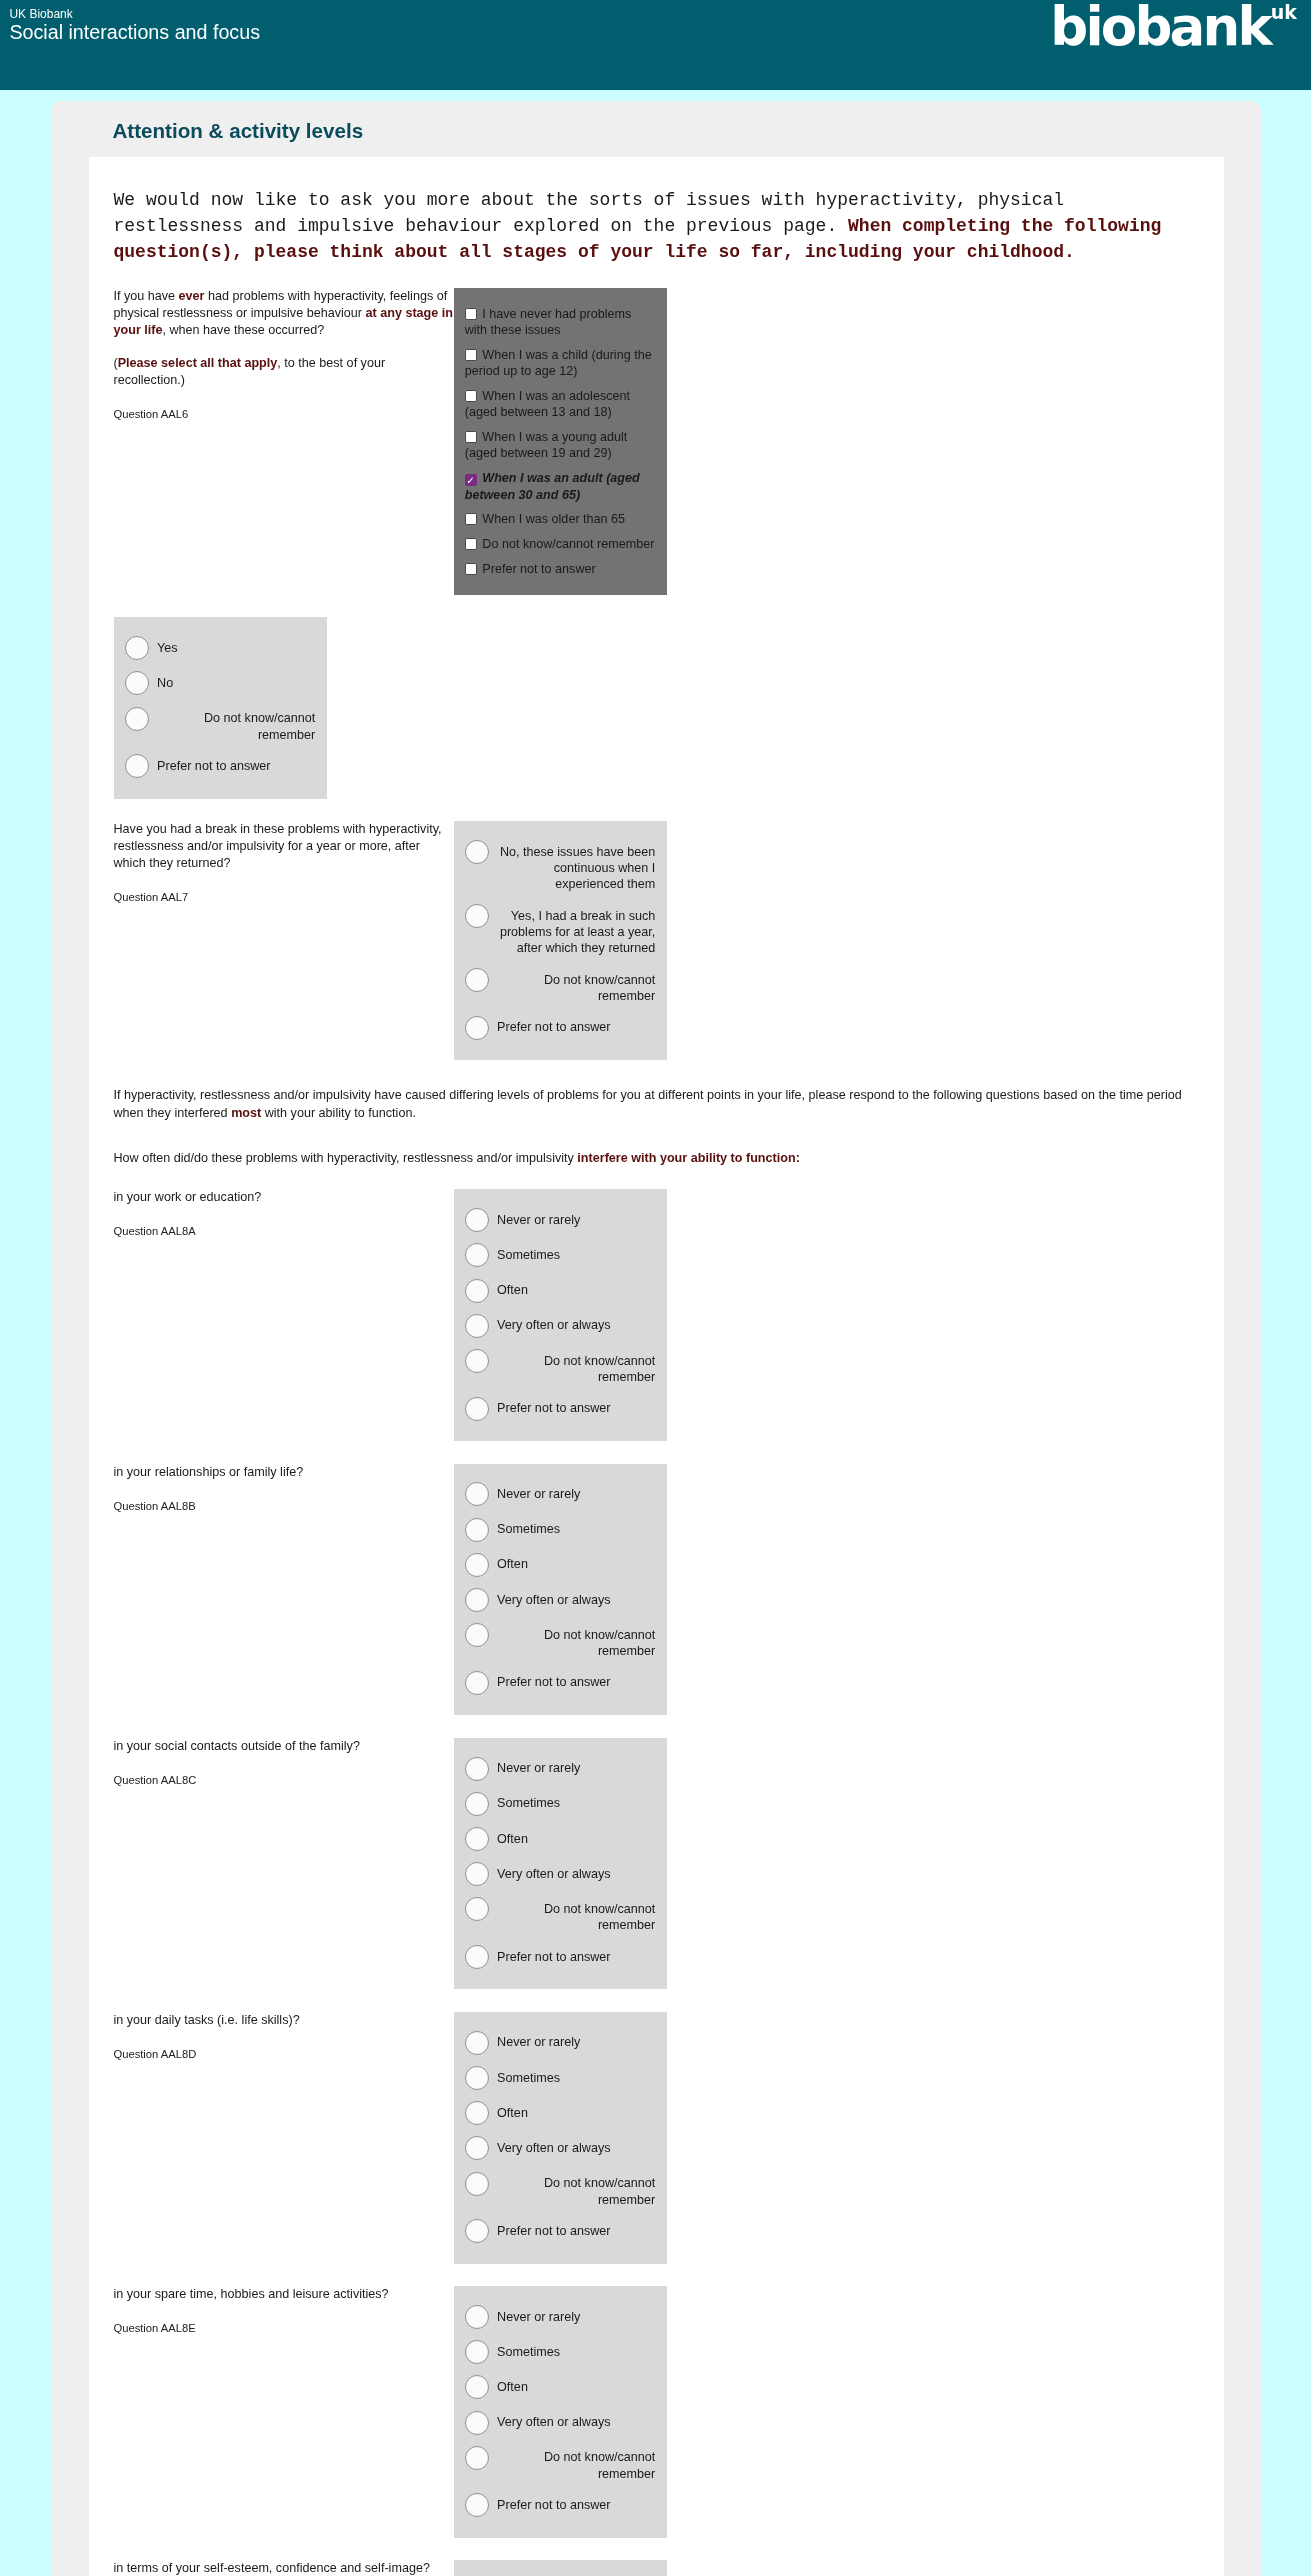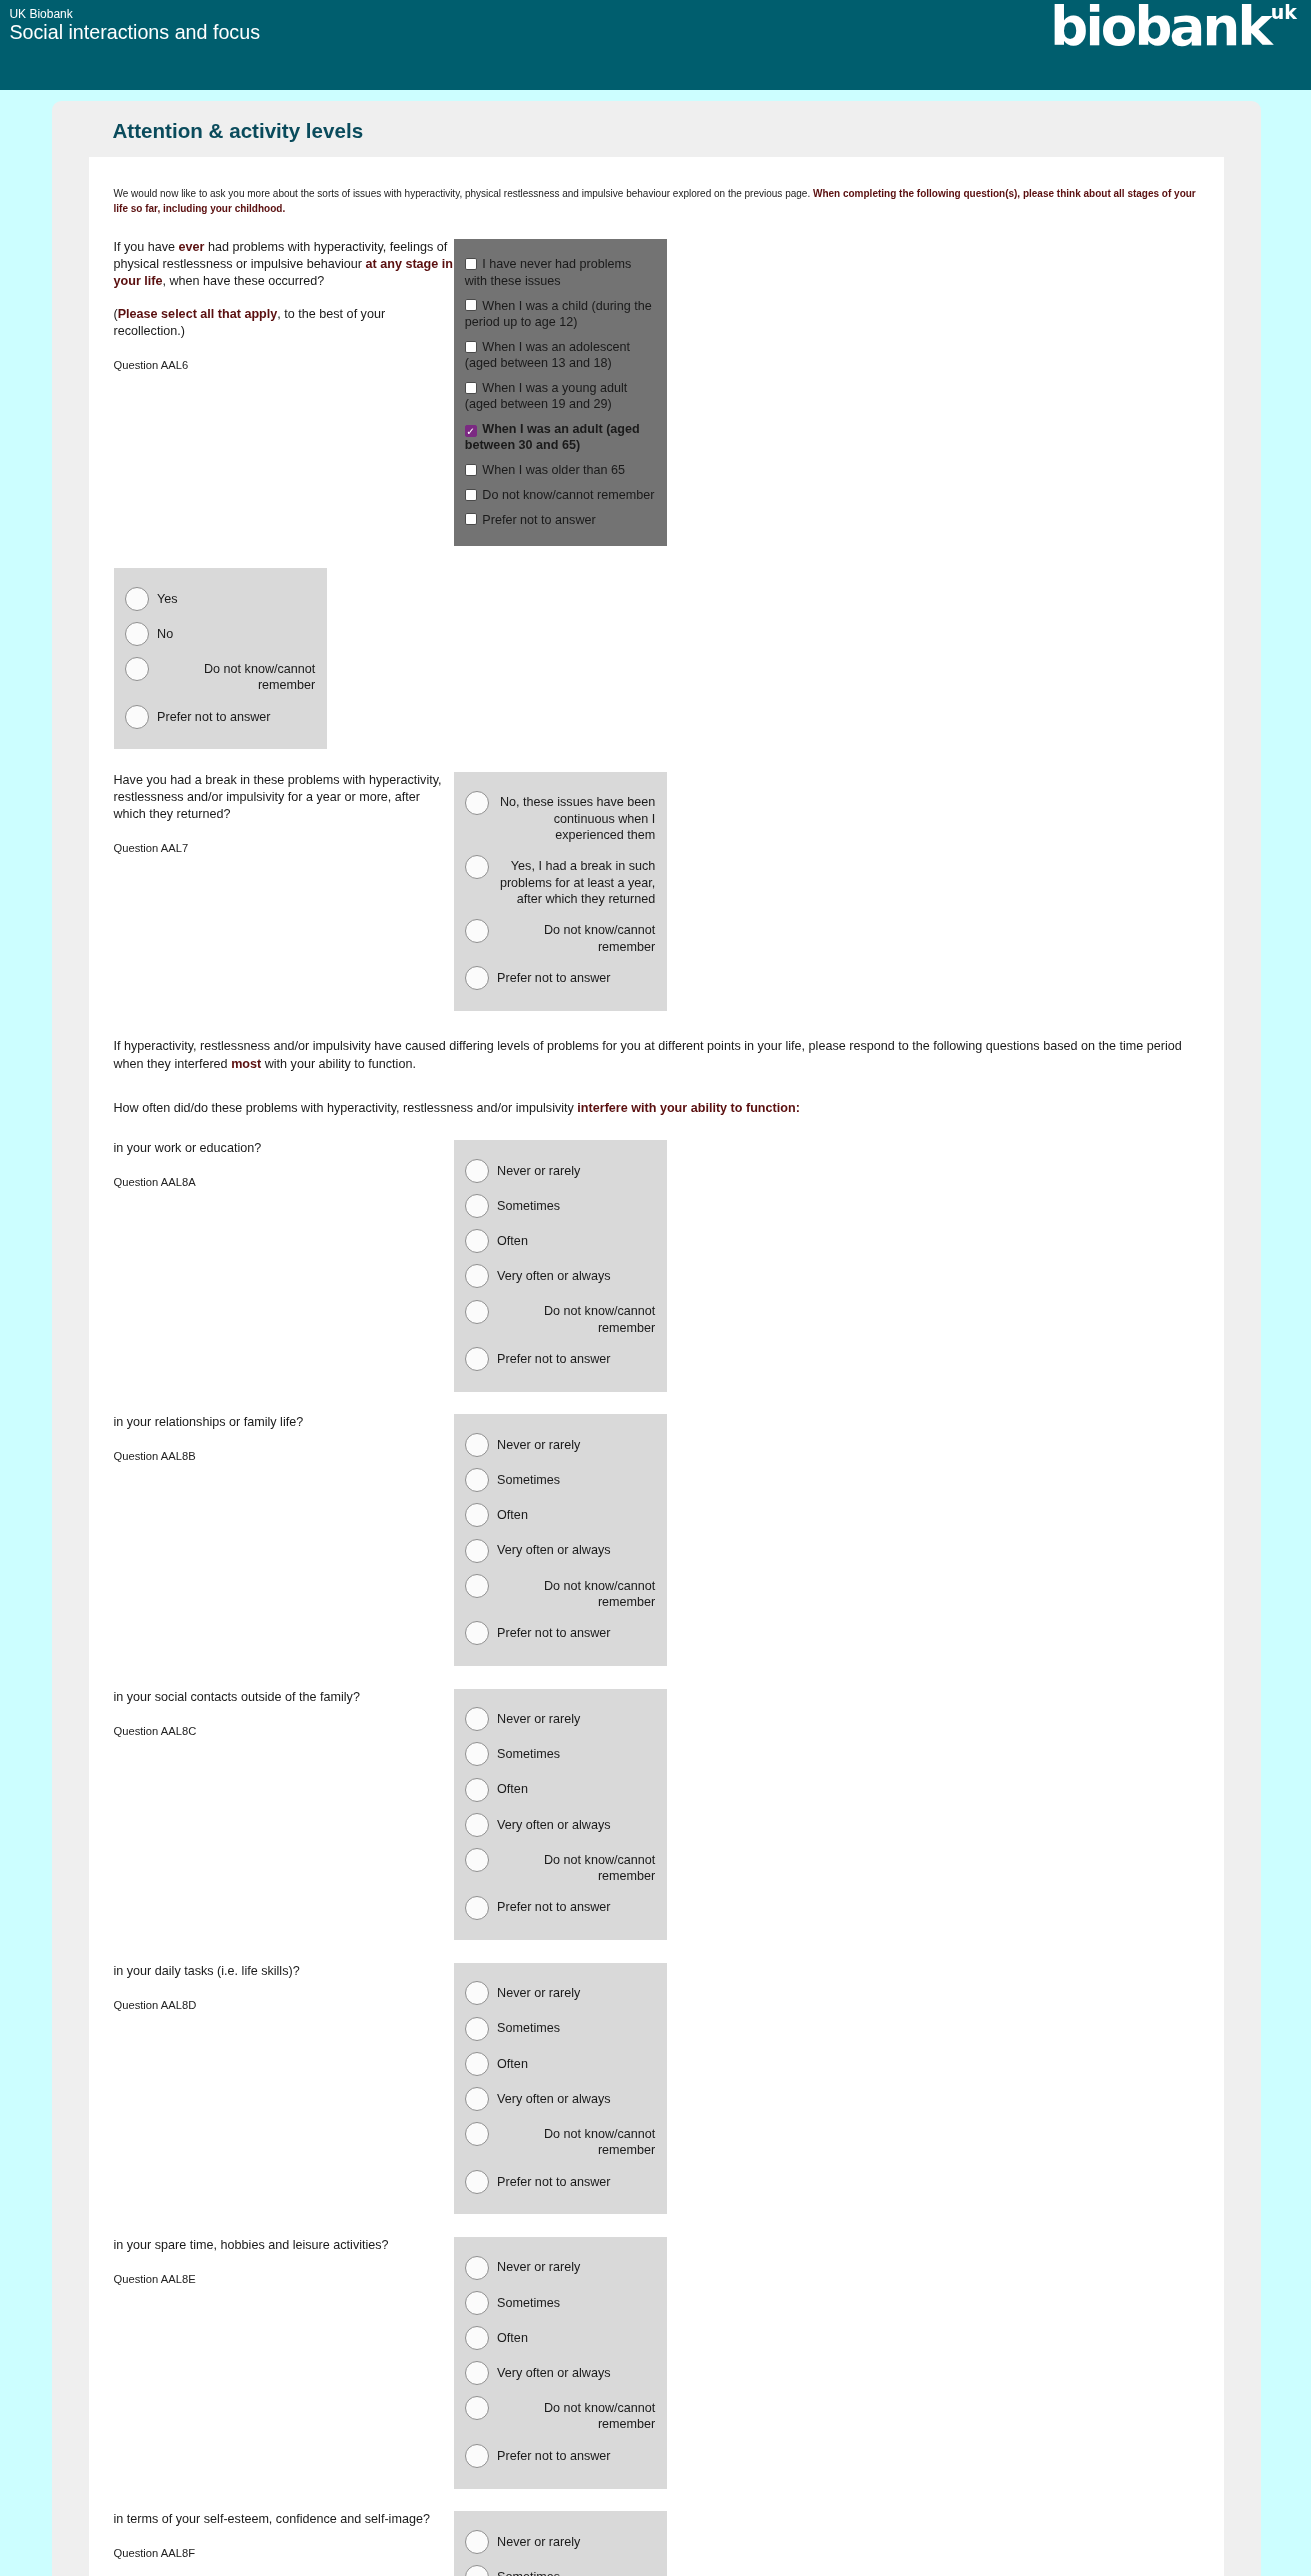--- a/index.html
+++ b/index.html
@@ -33,42 +33,42 @@
   }
   .panel-title {
     padding:18px 0 14px 61px;
     font-size:20.6px; font-weight:bold; color:#0a4b5c;
   }
   .content {
     margin:0 37px 0 37px;
     background:#ffffff;
     padding:30px 26px 28px 25px;
   }
-  .intro { font-size:10px; line-height:1.45; }
+  .intro { font-size:18px; line-height:1.45;font-family:Liberation Mono, monospace; }
   .b { font-weight:bold; color:#5a0f0f; }
   .para { font-size:12.6px; line-height:1.45; margin-top:26px; }
   
   .qrow { display:flex; margin-top:22.5px; align-items:flex-start; }
   .qtext { width:340px; font-size:12.6px; line-height:1.35; flex:0 0 340px; }
   .qnote { margin-top:16px; }
   .qnum  { margin-top:18px; font-size:11.2px; color:#222; }
   .opts  { width:213px; flex:0 0 213px; padding:9.4px 11.2px; }
   .opts.radio { background:#d9d9d9; }
   .opts.check { background:#737373; }
   
   .check-row { font-size:12.6px; line-height:1.3; margin:8.4px 0; cursor:pointer; }
   .cb {
     display:inline-block; width:12px; height:12px;
     border:0.9px solid #4a4a4a; border-radius:1.9px; background:#fff;
     vertical-align:-1.9px; margin-right:5.6px;
     text-align:center; line-height:11.2px; font-size:10.3px;
   }
   .cb.checked { background:#7b2982; border-color:#7b2982; color:#fff; }
   .cb.checked::before { content:"✓"; }
-  .cb-label.bold { font-weight:bold; }
+  .cb-label.bold { font-weight:bold;font-style:italic; }
   
   .radio-row { display:flex; align-items:flex-start; margin:9.4px 0 11.2px 0; cursor:pointer; }
   .radio-circle {
     width:24px; height:24px; flex:0 0 24px;
     border-radius:50%; background:#fbfbfb; border:0.9px solid #8f8f8f;
     margin-right:8.4px;
   }
   .radio-label { font-size:12.6px; line-height:1.3; padding-top:3.7px;text-align:right; }
 </style>
 </head>

